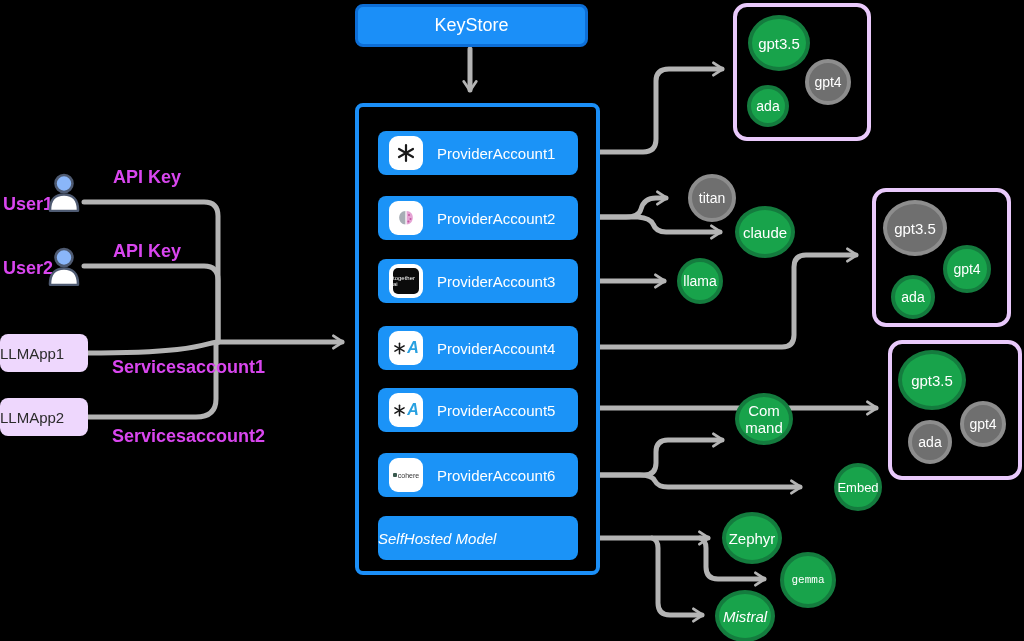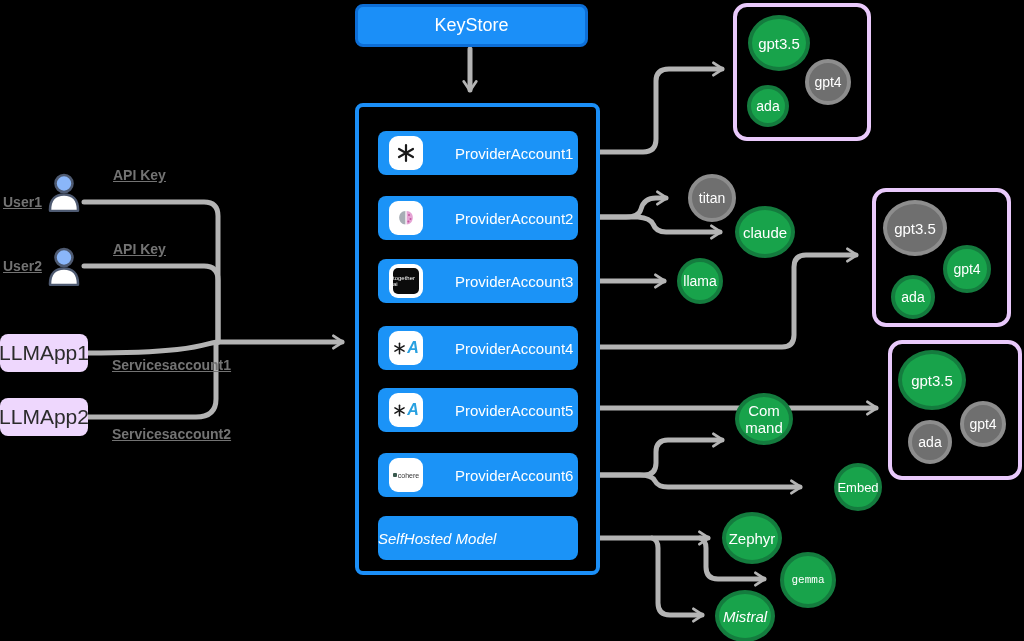--- a/index.html
+++ b/index.html
@@ -11,35 +11,35 @@
   
   .keystore{left:355px;top:4px;width:233px;height:43px;background:#1b8ff8;border:3px solid #0d6ed6;
     border-radius:8px;display:flex;align-items:center;justify-content:center;color:#fff;font-size:18px;
     font-weight:500;box-sizing:border-box;}
 
   
   .container{left:355px;top:103px;width:245px;height:472px;border:4px solid #1b8ff8;border-radius:8px;
     box-sizing:border-box;background:transparent;}
   .prow{left:378px;width:200px;height:44px;background:#1b93f7;border-radius:8px;display:flex;
     align-items:center;padding-left:11px;box-sizing:border-box;color:#fff;font-size:15px;}
-  .prow .plabel{margin-left:32px;}
+  .prow .plabel{margin-left:14px;}
   .prow.centered{padding-left:0;font-style:italic;}
   .iconbox{width:34px;height:34px;background:#fff;border-radius:9px;display:flex;align-items:center;
     justify-content:center;flex:0 0 auto;overflow:hidden;}
   .together-inner{width:26px;height:26px;background:#0b0b0b;border-radius:5px;color:#fff;font-size:6px;
     display:flex;align-items:center;justify-content:center;}
   .cohere-inner{font-size:7px;color:#333;display:flex;align-items:center;gap:1px;}
   .cohere-dot{width:4px;height:4px;background:#39594d;display:inline-block;border-radius:1px;}
   .azure-inner{display:flex;align-items:center;gap:1px;}
   .azure-a{color:#28a0e0;font-weight:bold;font-style:italic;font-size:16px;}
 
   
-  .darklabel{color:#737373;font-weight:bold;font-size:14px;white-space:nowrap;text-decoration:underline;}
+  .darklabel{color:#d946ef;font-weight:bold;font-size:18px;white-space:nowrap;}
   .appbox{width:88px;height:38px;background:#eed7fd;border-radius:8px;display:flex;align-items:center;
-    justify-content:center;color:#2b2b2b;font-size:21px;}
+    justify-content:flex-start;color:#2b2b2b;font-size:15px;}
 
   
   .group{border:4px solid #e9c9fb;border-radius:14px;box-sizing:border-box;background:transparent;}
 
   
   .node{border-radius:50%;display:flex;align-items:center;justify-content:center;color:#fff;
     box-sizing:border-box;text-align:center;}
   .node.green{background:#18a34b;border:4px solid #147c3e;}
   .node.gray{background:#6f6f6f;border:4px solid #8d8d8d;}
   .wrapword{width:38px;word-break:break-all;line-height:1.15;}

